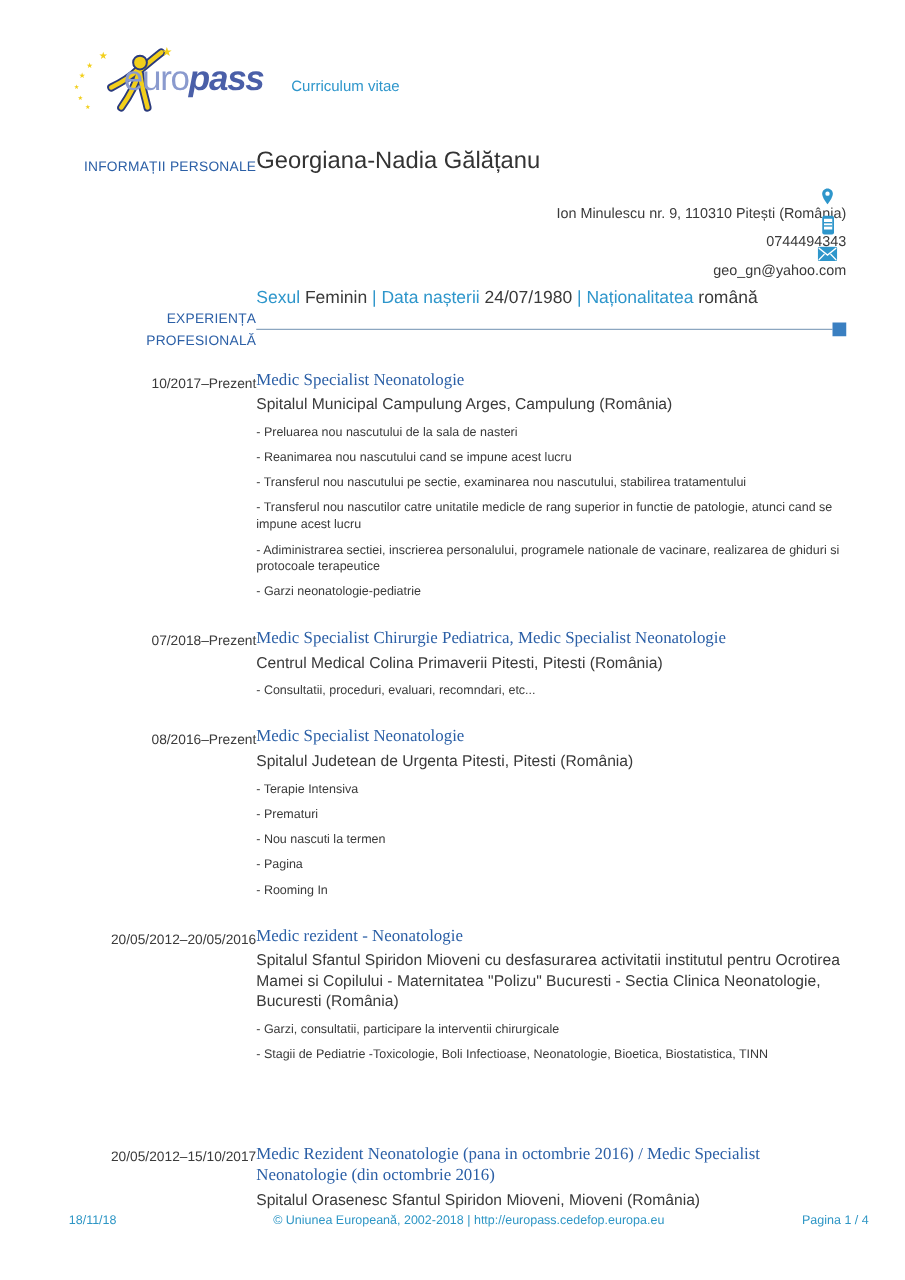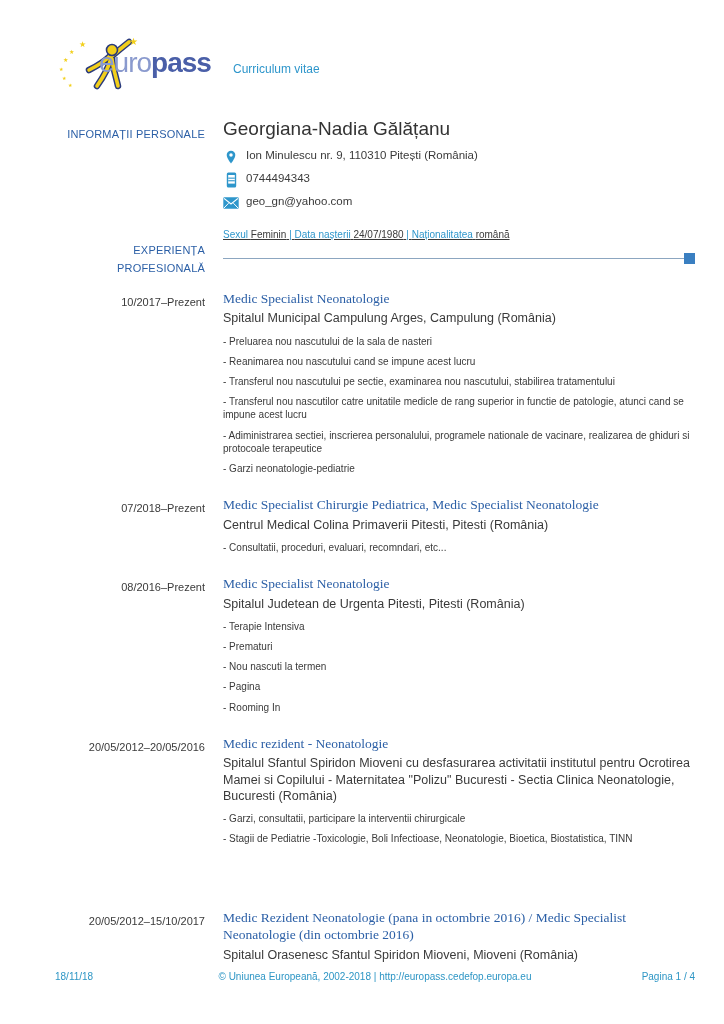--- a/index.html
+++ b/index.html
@@ -12,37 +12,37 @@
   }
   
   .header { display:flex; align-items:flex-start; }
   .logo { position:relative; width:168px; height:56px; flex:0 0 168px; }
   .logo-figure { position:absolute; left:0; top:0; }
   .logo-word {
     position:absolute; left:44px; top:14px;
     font-size:28px; letter-spacing:-1px; line-height:1;
   }
   .logo-euro { color:#8a9ace; }
-  .logo-pass { color:#4a5fa8; font-weight:bold; }
+  .logo-pass { color:#4a5fa8; font-weight:bold; font-style:italic; }
   .doc-title { margin-left:10px; padding-top:27px; font-size:12px; color:#2e96cb; }
   
-  .row { display:grid; grid-template-columns:150px 472px; column-gap:18px; }
+  .row { display:grid; grid-template-columns:150px 472px; }
   .label-cell { text-align:right; }
   .section-label {
     color:#2b5fa6; font-size:11px; letter-spacing:0.2px;
   }
   
   .personal { margin-top:27px; }
   .personal .label-cell { padding-top:6px; }
   .person-name { font-size:19px; color:#333333; line-height:1.15; }
   .contacts { margin-top:9px; }
-  .contact-row { display:flex; align-items:flex-start; height:23px; }
+  .contact-row { display:flex; align-items:flex-end; height:23px;flex-direction:column; }
   .contact-icon { width:16px; height:16px; flex:0 0 16px; margin-right:7px; display:flex; align-items:center; justify-content:center; }
   .contact-text { font-size:11.5px; color:#3a3a3a; }
-  .demo-line { margin-top:11px; font-size:10px;text-decoration:underline; }
+  .demo-line { margin-top:11px; font-size:14px; }
   .demo-label { color:#2e96cb; }
   .demo-sep { color:#2e96cb; }
   .demo-value { color:#3a3a3a; }
   
   .exp-heading { }
   .heading-rule-cell { display:flex; align-items:center; padding-top:2px; }
   .heading-rule { flex:1; height:1px; background:#8ca6c0; }
   .heading-square { width:11px; height:11px; background:#3a7fc1; flex:0 0 11px; }
   .entry { margin-top:14px; }
   .entry.gap-md { }

